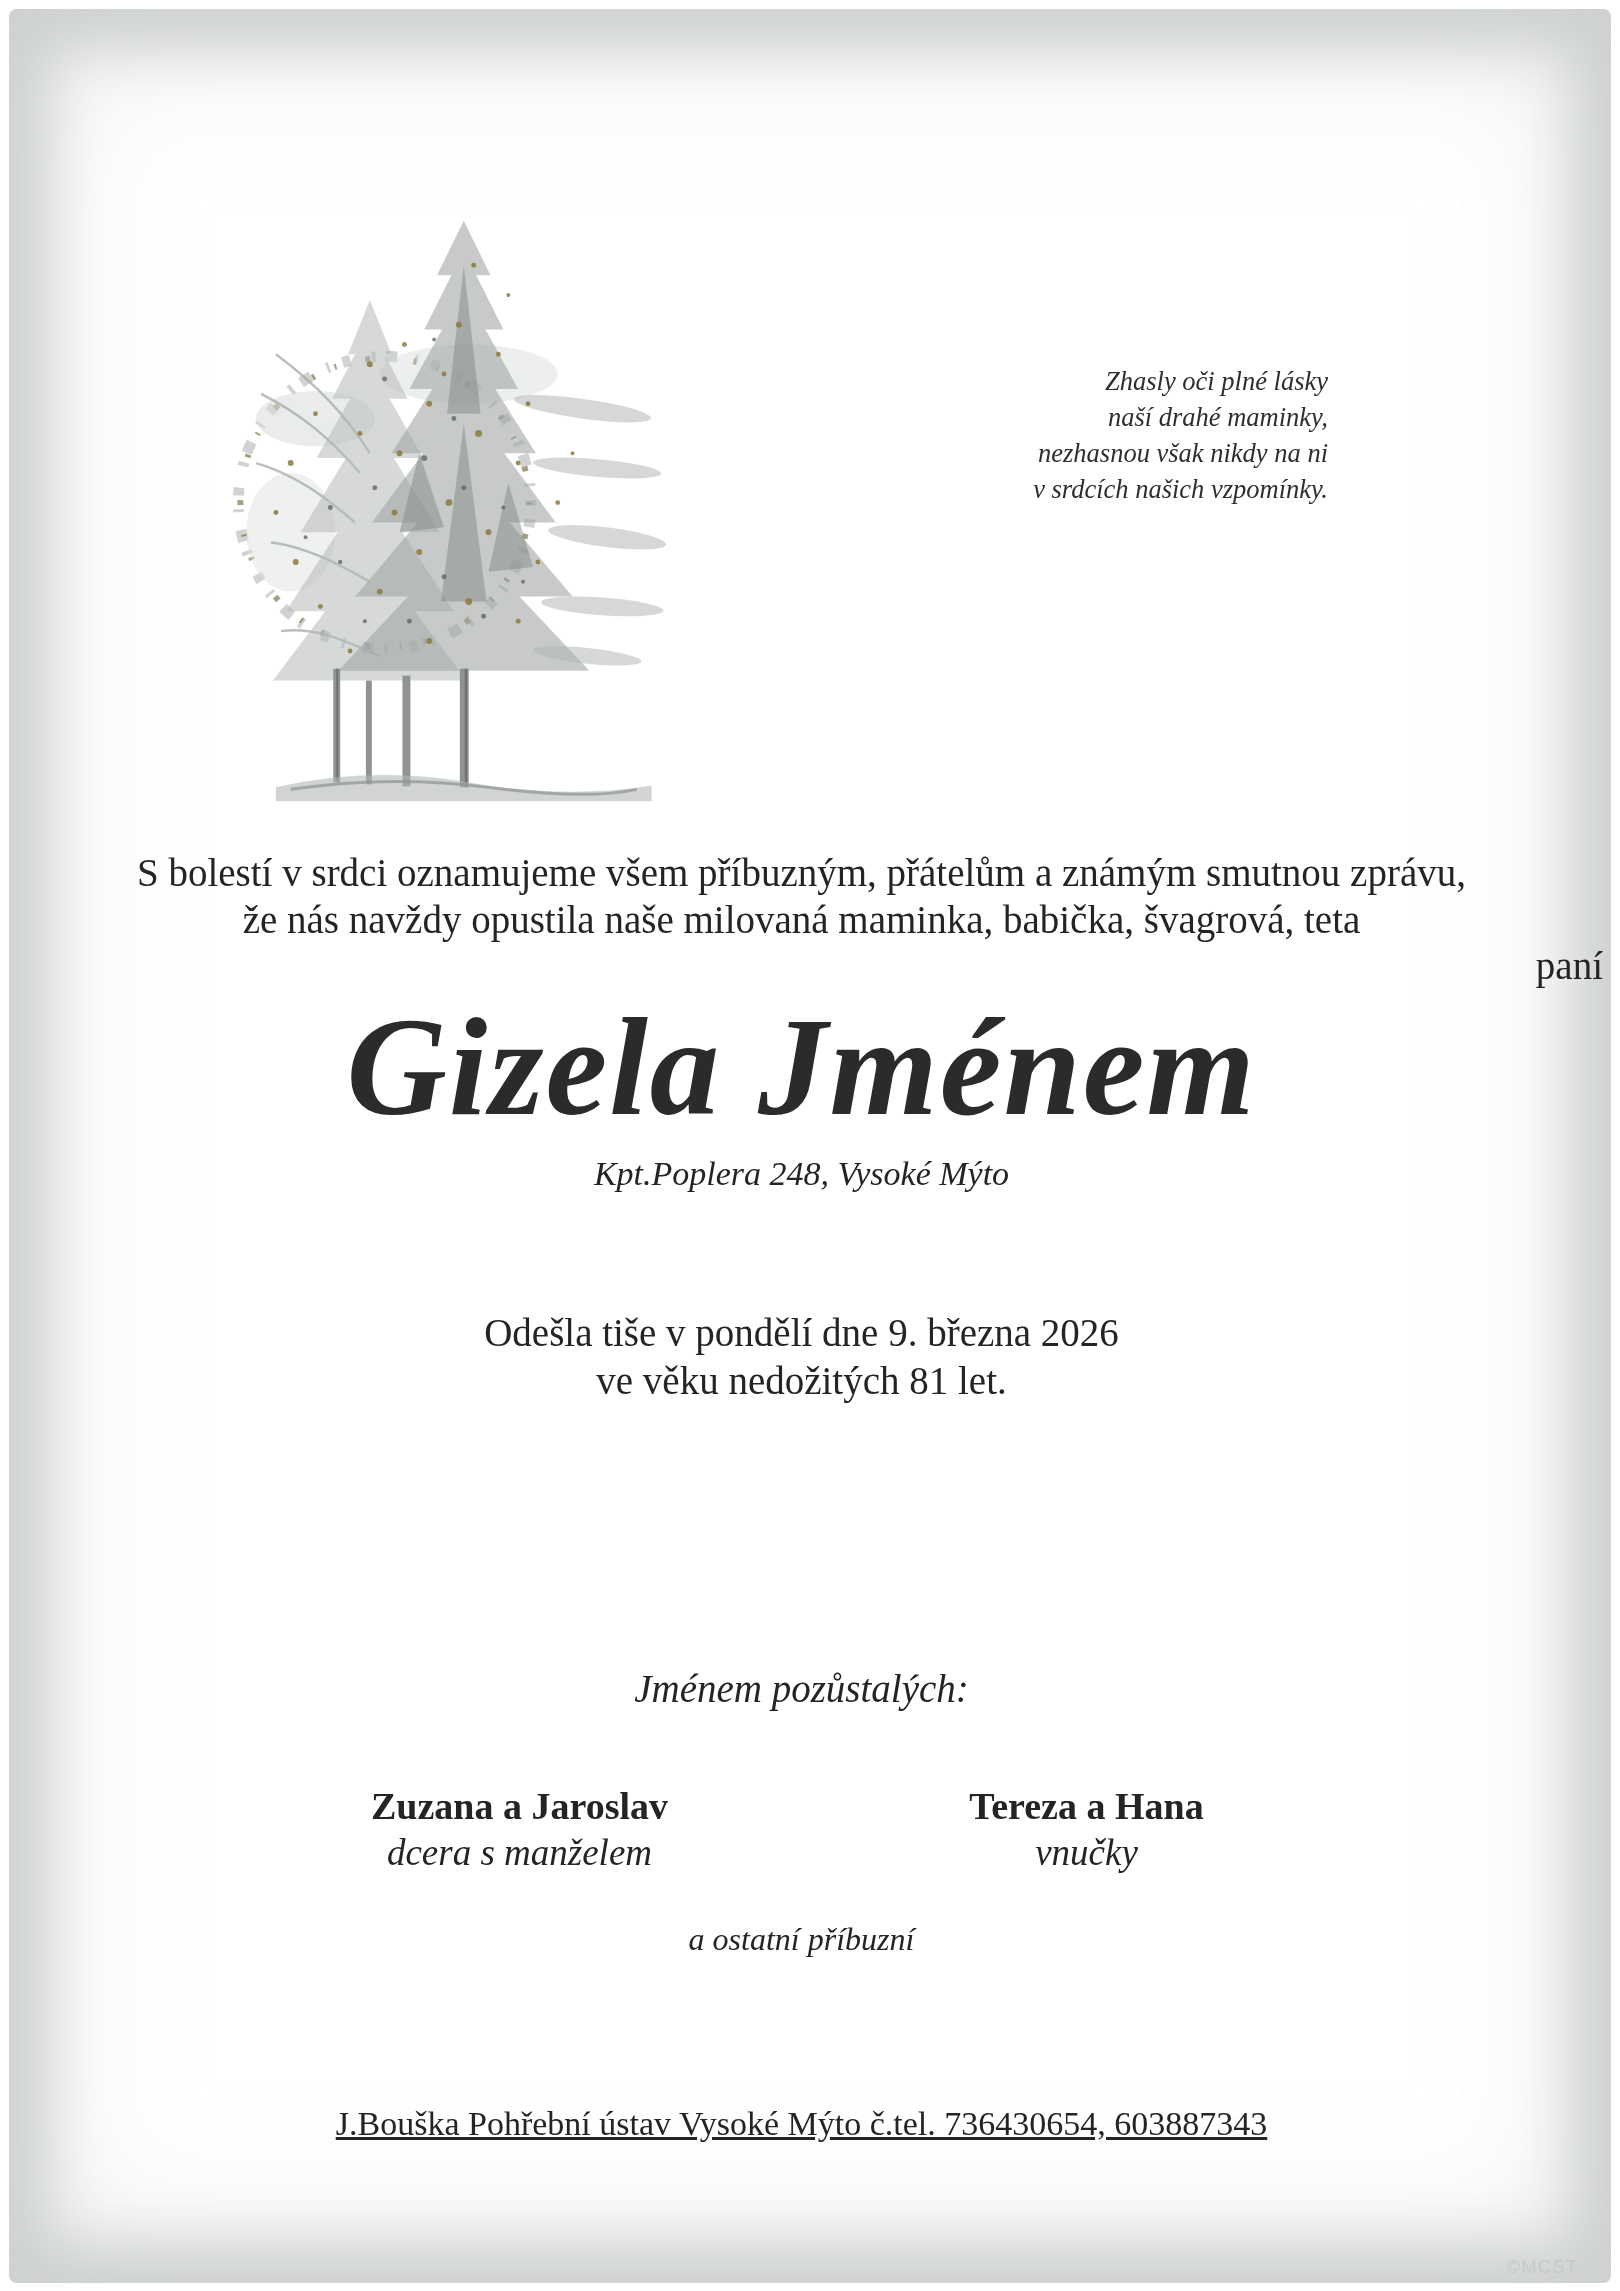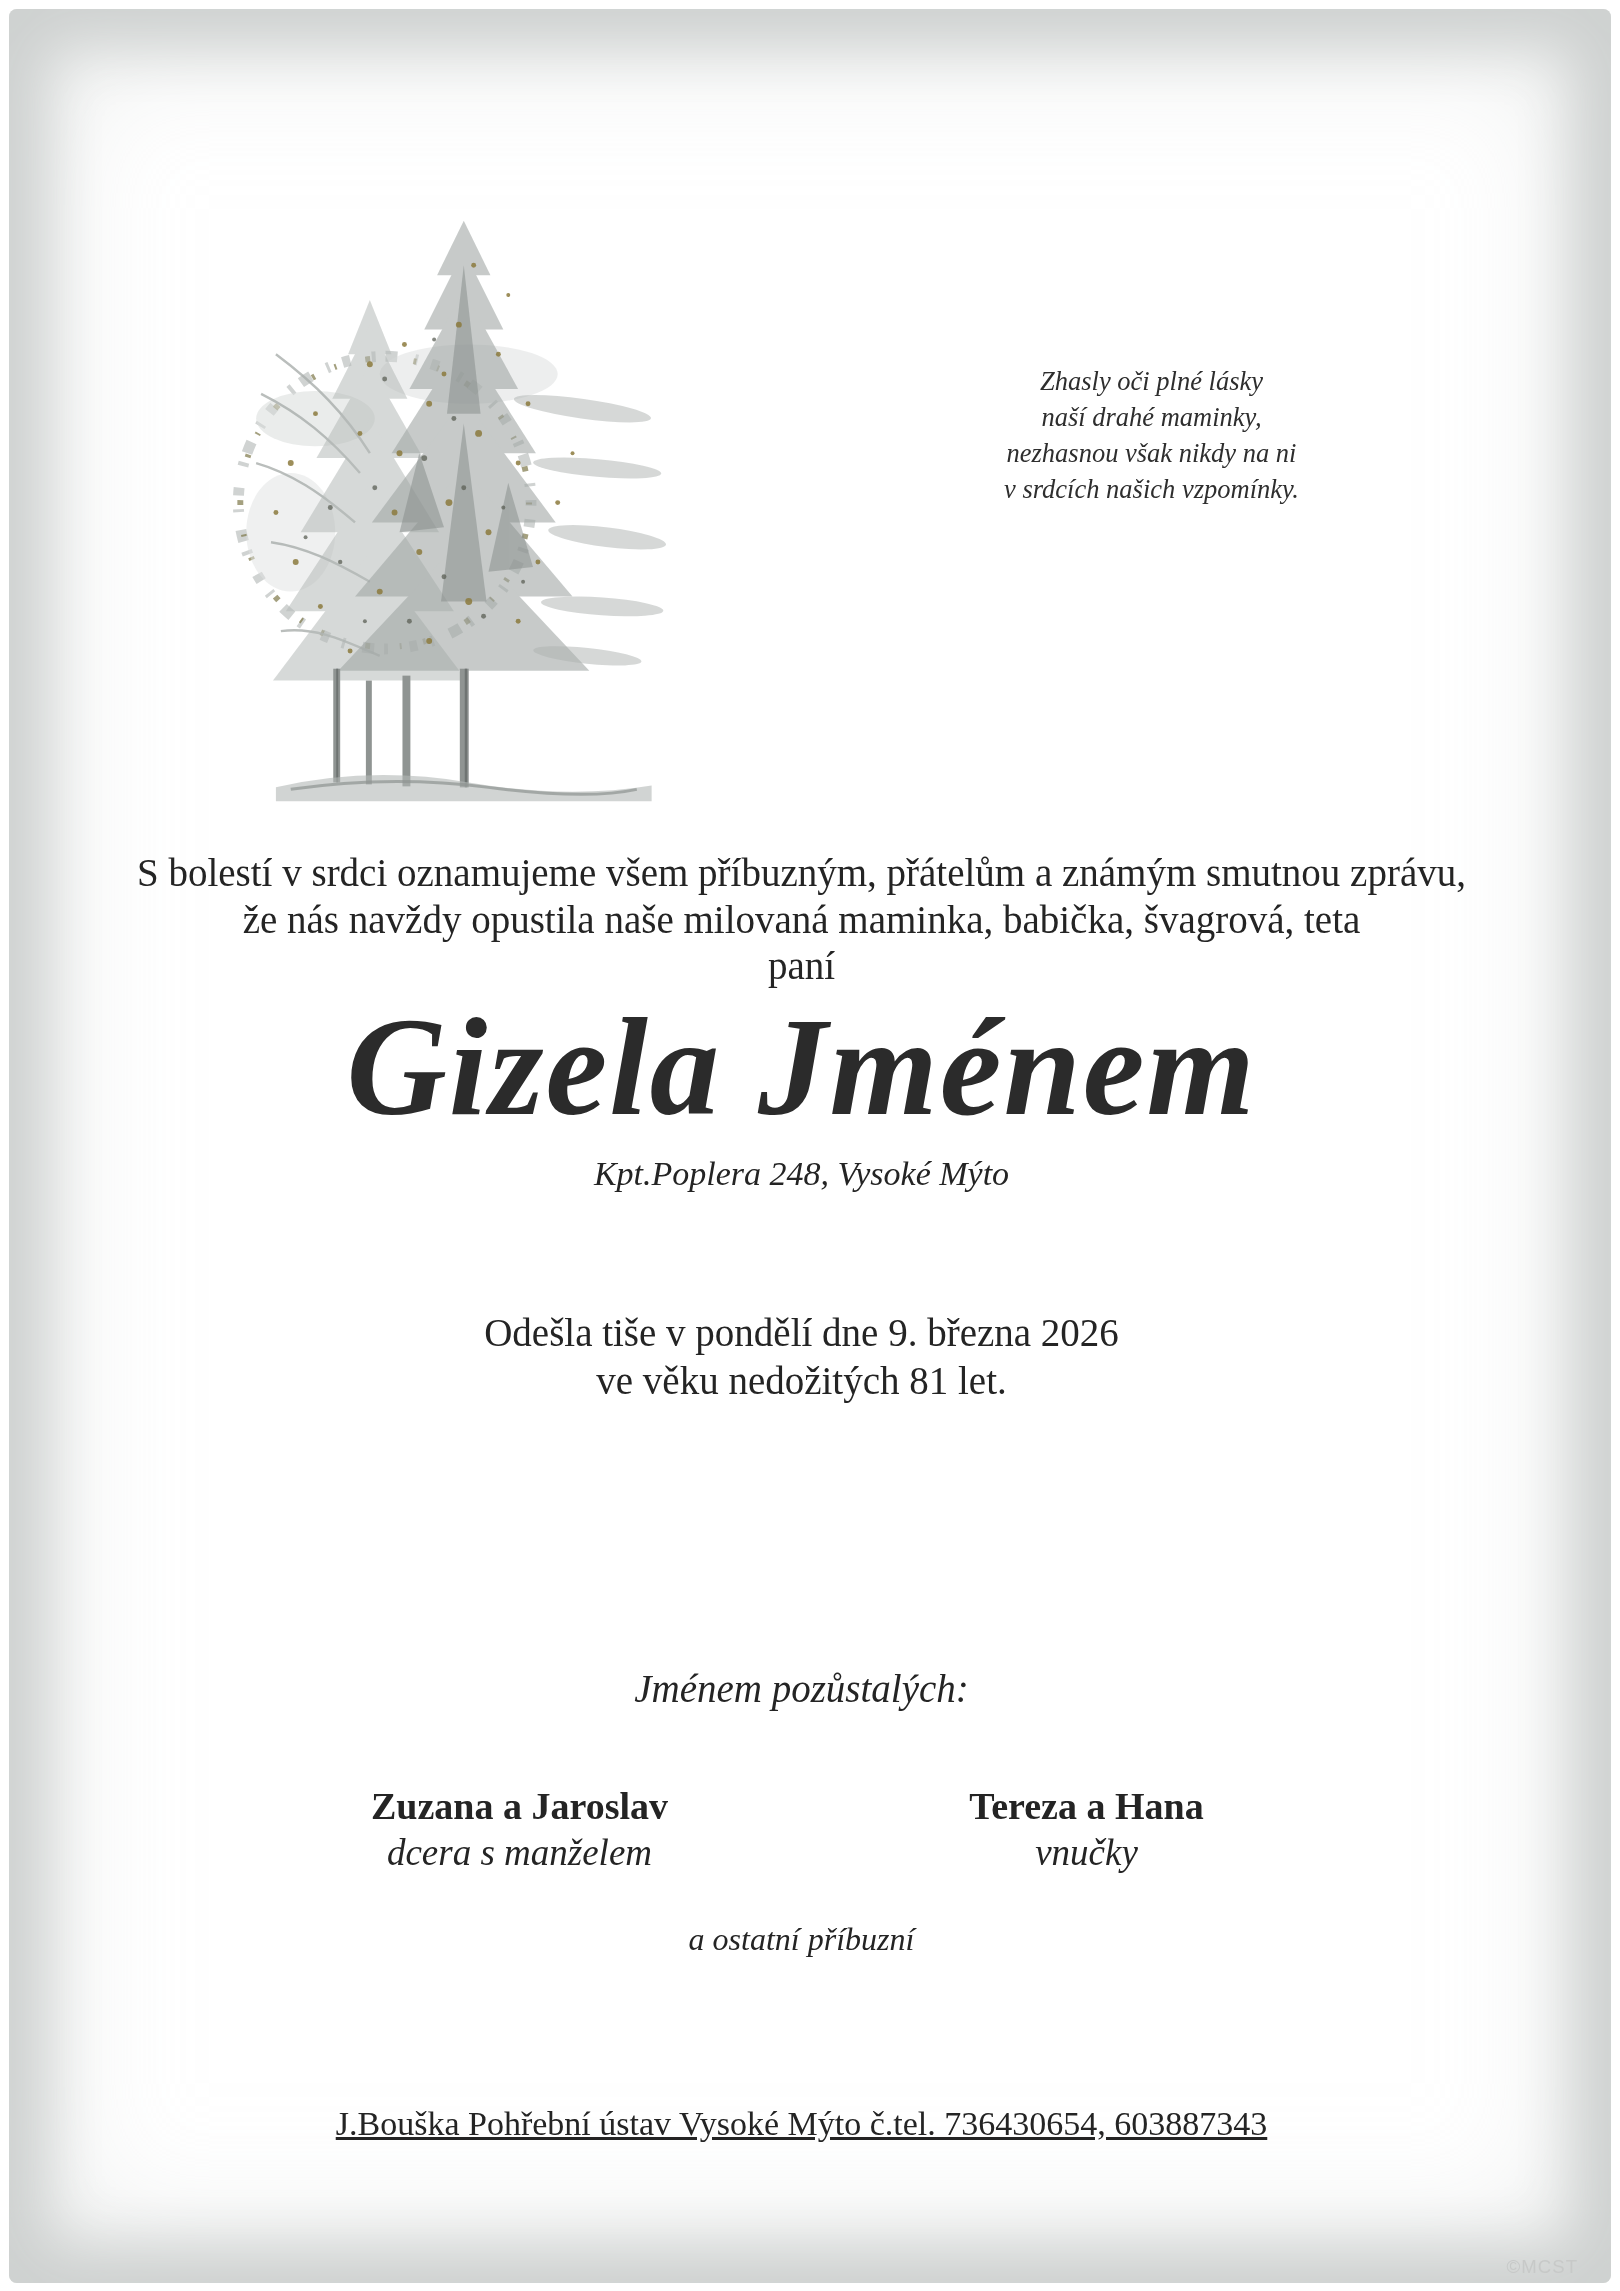--- a/index.html
+++ b/index.html
@@ -17,24 +17,24 @@
     position:absolute; inset:8.8px;
     box-shadow: inset 0 0 59px 37px #ced1d0, inset 0 0 147px 23.5px rgba(206,209,208,0.55);
     border-radius:7.8px;
     pointer-events:none;
   }
   .abs{position:absolute;}
   .center{left:0;right:17px;text-align:center;}
   .poem{
     left:975px; top:363px; width:353px;
     font-style:italic; font-size:26.5px; line-height:36px; color:#2e2e2e;
-    text-align:center;
+    text-align:right;
   }
   .announce{ top:849px; font-size:39px; line-height:47px; }
-  .salutation{ top:943px; font-size:39px; }
+  .salutation{ top:943px; font-size:39px;text-align:right; }
   .name{
     top:994px; font-size:139px; line-height:147px;
     font-weight:bold; font-style:italic; color:#2b2b2b; letter-spacing:2px;
   }
   .address{ top:1155px; font-size:34px; font-style:italic; }
   .passing{ top:1309px; font-size:39px; line-height:48px; }
   .farewell{ top:1468px; font-size:39px; line-height:49px; }
   .farewell .bold{ font-weight:bold; }
   .mourners-heading{ top:1666px; font-size:39px; font-style:italic; }
   .col{ top:1784px; width:441px; text-align:center; }

